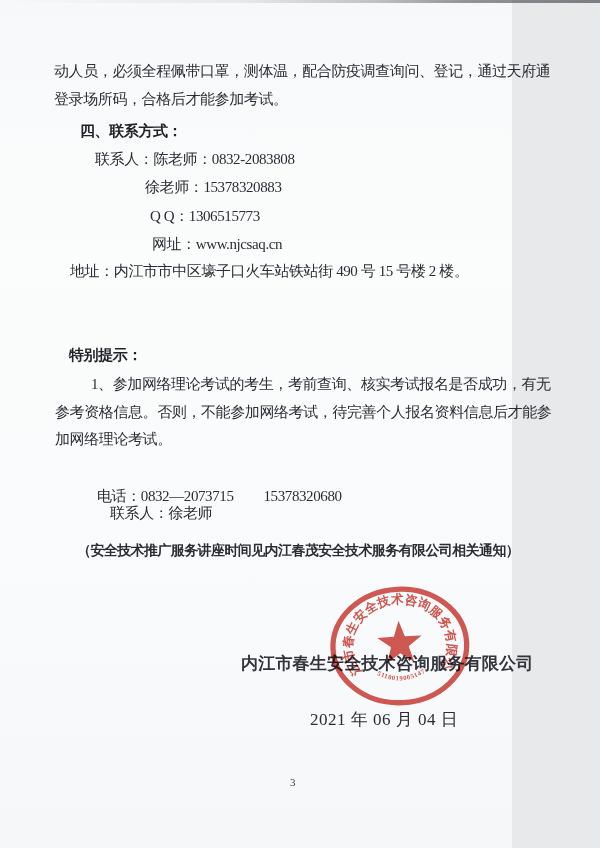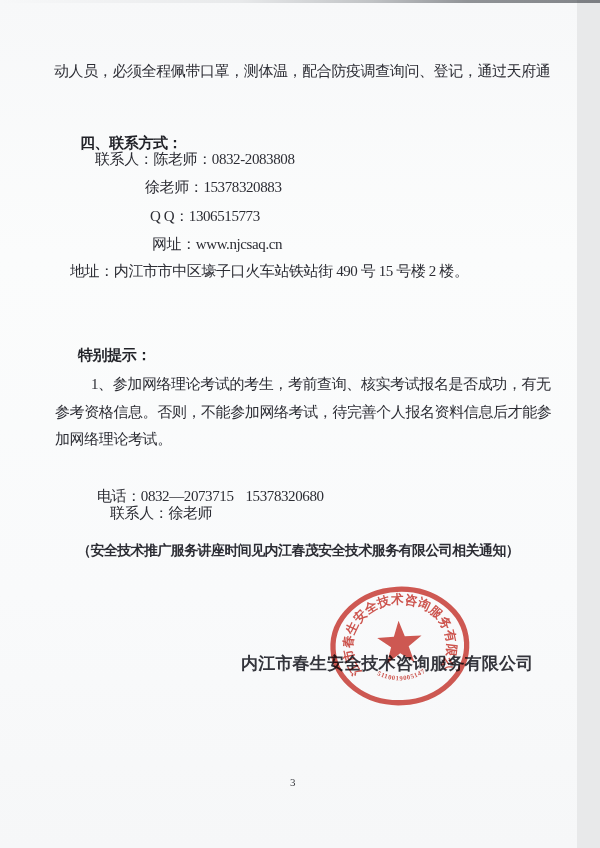--- a/index.html
+++ b/index.html
@@ -3,21 +3,21 @@
 <meta charset="utf-8">
 <style>
   html,body{margin:0;padding:0;}
   body{
     width:600px;height:848px;
     background:#e8e9ea;
     font-family:"Liberation Serif","DejaVu Serif",serif;
     position:relative;overflow:hidden;
   }
   .paper{
-    position:absolute;left:0;top:0;width:577px;height:848px;
+    position:absolute;left:0;top:0;width:512px;height:848px;
     background:linear-gradient(180deg,#f7f8f9 0%,#fbfcfc 30%,#f9fafb 70%,#f6f7f8 100%);
   }
   .scan-edge-top{
     position:absolute;left:0;top:0;width:600px;height:3px;
     background:linear-gradient(to right,
       rgba(120,125,130,0) 0%,
       rgba(120,125,130,.12) 40%,
       rgba(90,95,100,.35) 62%,
       rgba(60,64,70,.55) 78%,
       rgba(50,54,60,.6) 100%);
@@ -29,21 +29,21 @@
     letter-spacing:-0.4px;
     white-space:nowrap;
   }
   .bold{font-weight:700;color:#222329;}
   .note-line{font-size:14px;letter-spacing:-0.6px;font-weight:bold;}
   .company-line{
     font-size:17px;letter-spacing:0.2px;color:#33343b;font-weight:600;z-index:1;
   }
   .date-line{font-size:17px;letter-spacing:0.5px;color:#2c2d34;}
   .page-num{font-size:11px;color:#3a3b41;}
-  .phone2{display:inline-block;margin-left:12px;}
+  .phone2{display:inline-block;margin-left:30px;}
   .seal{
     position:absolute;left:318px;top:573px;width:164px;height:152px;
     z-index:2;
     mix-blend-mode:multiply;
     opacity:.93;
     transform:rotate(-3deg);
     pointer-events:none;
   }
   .seal text{
     font-family:"Liberation Serif","DejaVu Serif",serif;
@@ -51,29 +51,30 @@
   }
 </style>
 </head>
 <body>
 
 <div class="paper">
 
   <div class="scan-edge-top"></div>
 
   <div class="txt" style="left:54px;top:62px;">动人员，必须全程佩带口罩，测体温，配合防疫调查询问、登记，通过天府通</div>
+  <div class="txt" style="left:54px;top:90px;">登录场所码，合格后才能参加考试。</div>
 
-  <div class="txt bold" style="left:80px;top:122px;margin-top:12px;">四、联系方式：</div>
+  <div class="txt bold" style="left:80px;top:122px;">四、联系方式：</div>
   <div class="txt" style="left:87px;top:150px;margin-left:8px;">联系人：陈老师：0832-2083808</div>
   <div class="txt" style="left:145px;top:178px;">徐老师：15378320883</div>
   <div class="txt" style="left:150px;top:207px;">Q Q：1306515773</div>
   <div class="txt" style="left:152px;top:235px;">网址：www.njcsaq.cn</div>
   <div class="txt" style="left:70px;top:262px;font-family:Liberation Serif, serif;">地址：内江市市中区壕子口火车站铁站街 490 号 15 号楼 2 楼。</div>
 
-  <div class="txt bold" style="left:78px;top:346px;">特别提示：</div>
+  <div class="txt bold" style="left:69px;top:346px;">特别提示：</div>
   <div class="txt" style="left:91px;top:375px;">1、参加网络理论考试的考生，考前查询、核实考试报名是否成功，有无</div>
   <div class="txt" style="left:55px;top:403px;">参考资格信息。否则，不能参加网络考试，待完善个人报名资料信息后才能参</div>
   <div class="txt" style="left:55px;top:430px;">加网络理论考试。</div>
 
   <div class="txt" style="left:97px;top:487px;">
     <span>电话：0832—2073715</span><span class="phone2">15378320680</span>
   </div>
 
   <div class="txt" style="left:110px;top:504px;">联系人：徐老师</div>
   <div class="txt note-line" style="left:77px;top:542px;">（安全技术推广服务讲座时间见内江春茂安全技术服务有限公司相关通知）</div>
@@ -88,16 +89,17 @@
     <ellipse cx="80" cy="72" rx="66" ry="56" fill="none" stroke="#c9342b" stroke-width="5.2" stroke-opacity="0.88"></ellipse>
     <polygon points="80,47 85.4,62.6 101.9,62.9 88.7,72.8 93.5,88.6 80,79.2 66.5,88.6 71.3,72.8 58.1,62.9 74.6,62.6" fill="#c9342b" fill-opacity="0.88"></polygon>
     <text font-size="12.4" fill="#c9342b" fill-opacity="0.9" letter-spacing="0.3">
       <textPath href="#sealTopArc" startOffset="50%" text-anchor="middle">内江市春生安全技术咨询服务有限公司</textPath>
     </text>
     <text font-size="6.6" fill="#c9342b" fill-opacity="0.9" letter-spacing="0.6">
       <textPath href="#sealBotArc" startOffset="50%" text-anchor="middle">5110019005147</textPath>
     </text>
   </svg>
 
+  <div class="txt date-line" style="left:310px;top:708px;">2021 年 06 月 04 日</div>
 
   <div class="txt page-num" style="left:290px;top:776px;">3</div>
 
 </div>
 
 </body></html>

